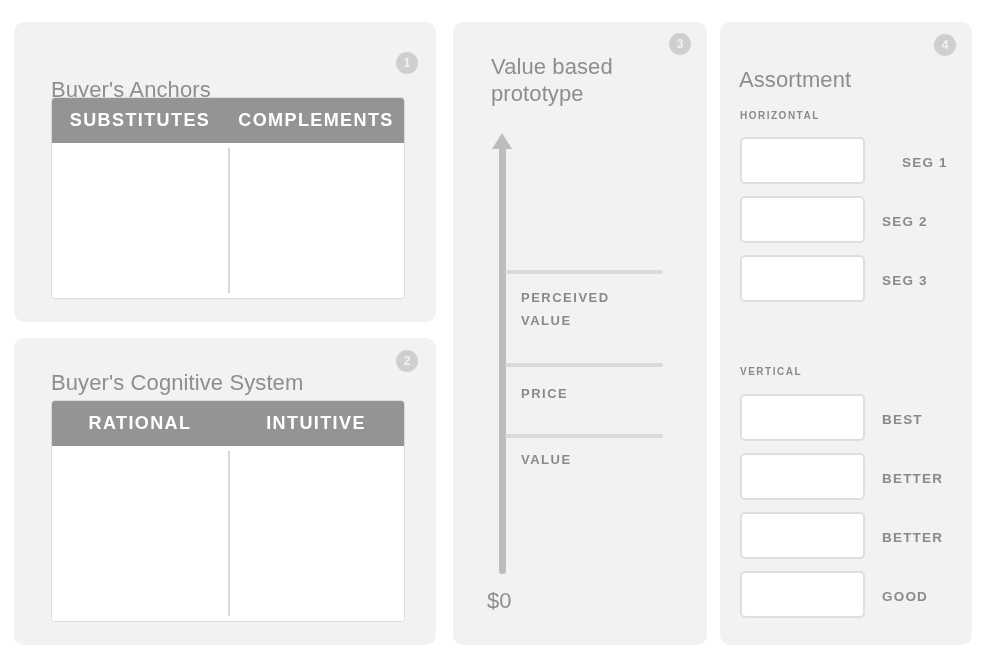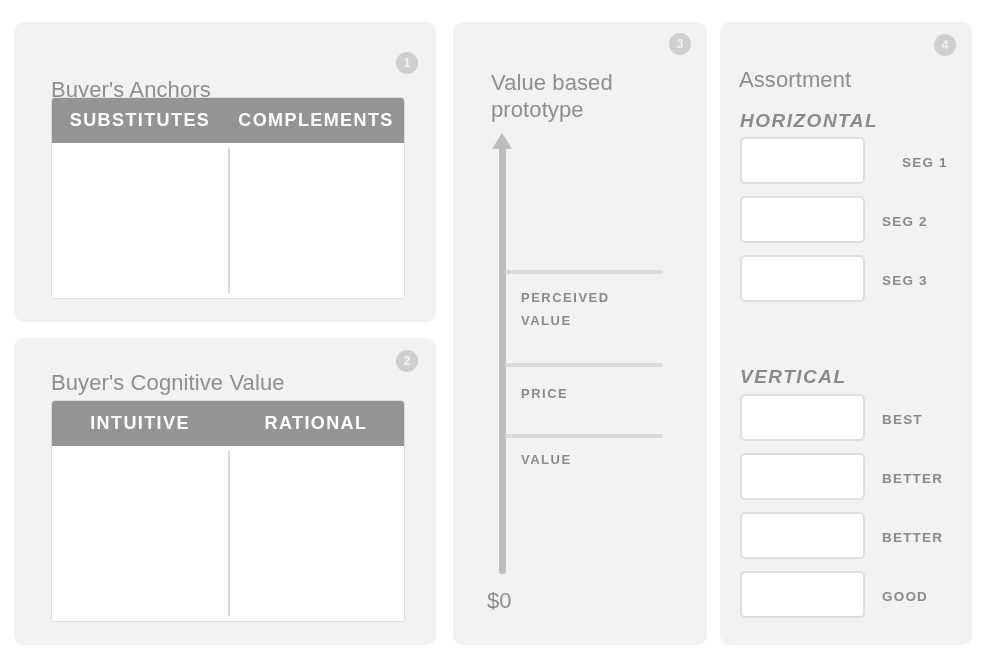--- a/index.html
+++ b/index.html
@@ -119,24 +119,23 @@
     position: absolute;
     color: #8e8e8e;
     font-size: 22px;
     font-weight: normal;
   }
 
   
   .group-label {
     position: absolute;
     color: #8a8a8a;
-    font-size: 19px;
+    font-size: 10px;
     font-weight: bold;
     letter-spacing: 1.5px;
-    font-style: italic;
   }
   .swatch {
     position: absolute;
     width: 125px;
     height: 47px;
     background: #ffffff;
     border: 2px solid #dedede;
     border-radius: 5px;
     box-sizing: border-box;
   }
@@ -166,38 +165,38 @@
     <div class="card-body">
       <div class="card-divider"></div>
     </div>
   </div>
 </div>
 
 <div class="panel" style="left:14px; top:338px; width:422px; height:307px;">
 
   <div class="badge" style="right:18px; top:12px;">2</div>
 
-  <div class="panel-title" style="left:37px; top:32px;">Buyer's Cognitive Value</div>
+  <div class="panel-title" style="left:37px; top:32px;">Buyer's Cognitive System</div>
 
   <div class="card" style="left:37px; top:62px; width:354px; height:222px;">
     <div class="card-head">
+      <div class="col">RATIONAL</div>
       <div class="col">INTUITIVE</div>
-      <div class="col">RATIONAL</div>
     </div>
     <div class="card-body">
       <div class="card-divider"></div>
     </div>
   </div>
 </div>
 
 <div class="panel" style="left:453px; top:22px; width:254px; height:623px;">
 
   <div class="badge" style="right:16px; top:11px;">3</div>
 
-  <div class="panel-title" style="left:38px; top:32px; width:180px;margin-top:16px;">Value based
+  <div class="panel-title" style="left:38px; top:32px; width:180px;">Value based
 prototype</div>
 
   <div class="axis-arrow" style="left:39px; top:111px;"></div>
   <div class="axis-shaft" style="left:45.5px; top:125px; height:427px;"></div>
 
   <div class="level-line" style="left:52px; top:248px; width:158px;"></div>
   <div class="level-label" style="left:68px; top:265px;">PERCEIVED
 VALUE</div>
 
   <div class="level-line" style="left:52px; top:341px; width:158px;"></div>

